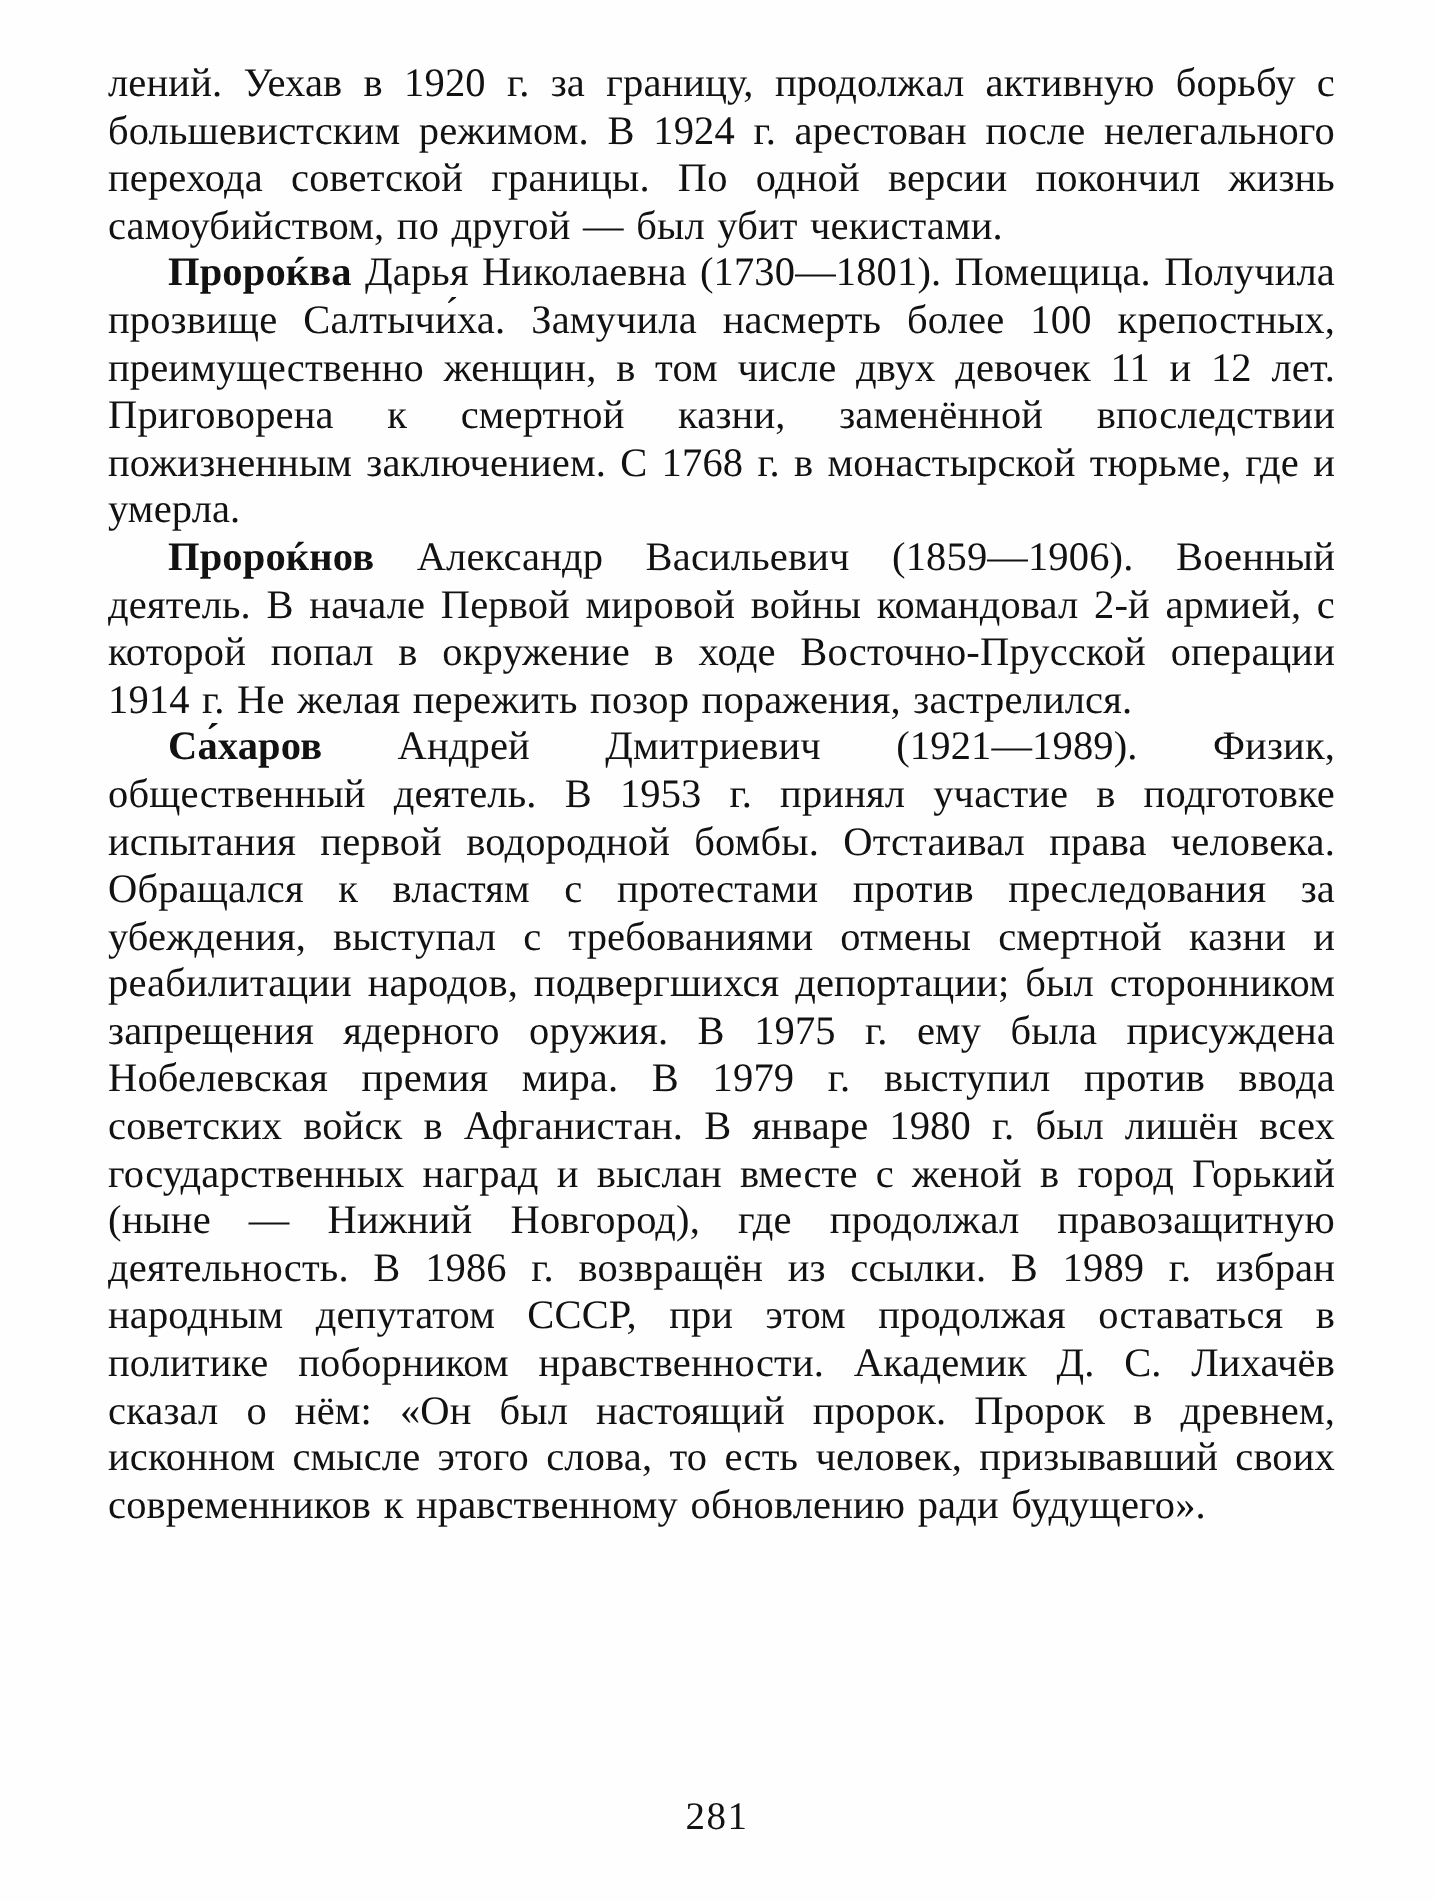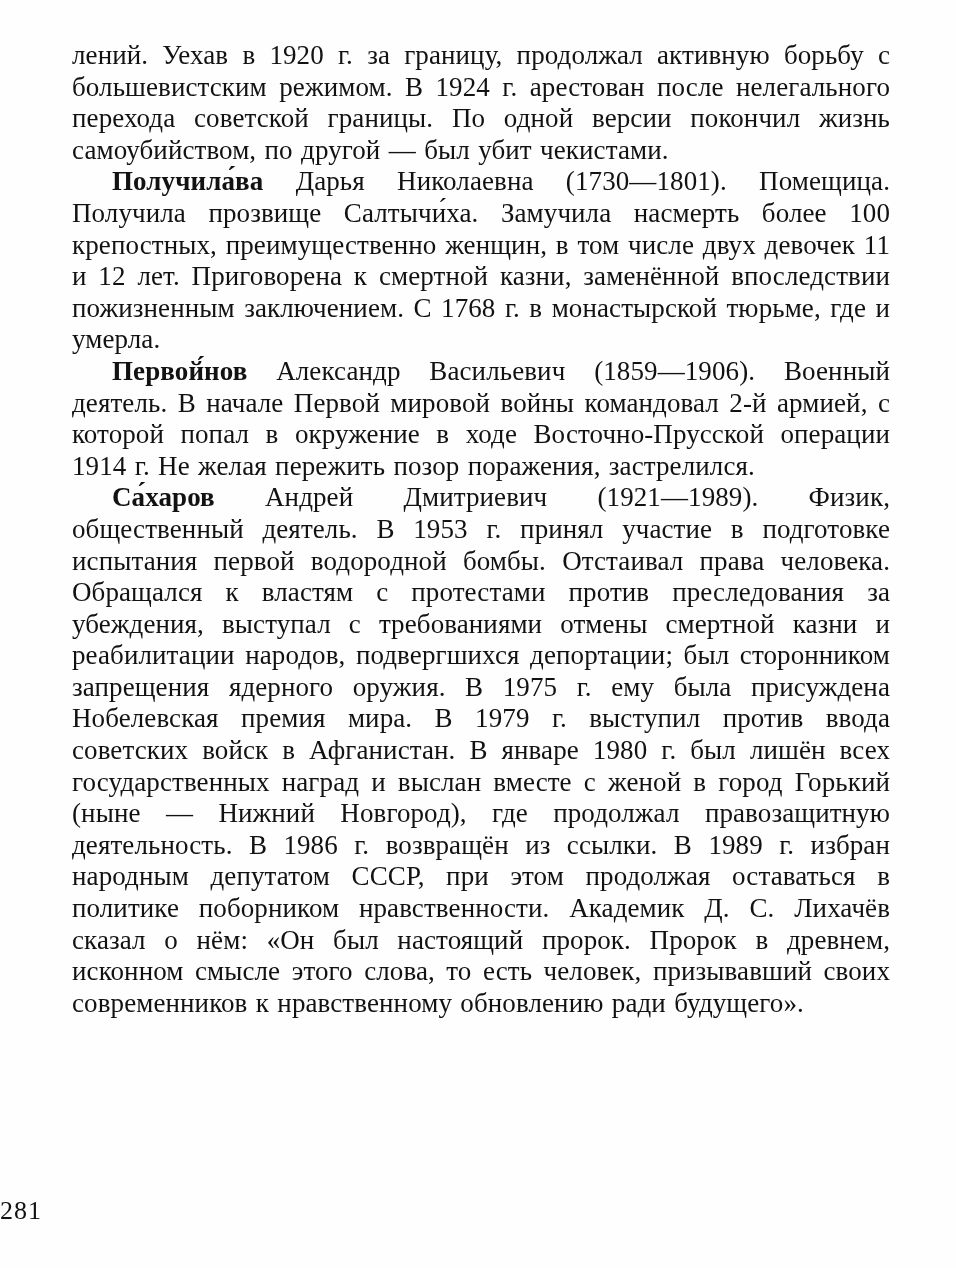--- a/index.html
+++ b/index.html
@@ -36,29 +36,29 @@
     text-indent: 0;
   }
   .page-text b.headword {
     font-weight: bold;
   }
   .page-number {
     position: absolute;
     left: 0;
     width: 100%;
     bottom: 42px;
-    text-align: left;
+    text-align: center;
     font-size: 26px;
     letter-spacing: 1px;
   }
 </style>
 </head>
 <body>
 
 <div class="page">
   <div class="page-text">
       <p class="entry no-indent"><span>лений. Уехав в 1920 г. за границу, продолжал активную борьбу с большевистским режимом. В 1924 г. арестован после нелегального перехода советской границы. По одной версии покончил жизнь самоубийством, по другой — был убит чекистами.</span></p>
-      <p class="entry"><b class="headword">Получила́ва</b><span> Дарья Николаевна (1730—1801). Помещица. Получила прозвище Салтычи́ха. Замучила насмерть более 100 крепостных, преимущественно женщин, в том числе двух девочек 11 и 12 лет. Приговорена к смертной казни, заменённой впоследствии пожизненным заключением. С 1768 г. в монастырской тюрьме, где и умерла.</span></p>
-      <p class="entry"><b class="headword">Первой́нов</b><span> Александр Васильевич (1859—1906). Военный деятель. В начале Первой мировой войны командовал 2-й армией, с которой попал в окружение в ходе Восточно-Прусской операции 1914 г. Не желая пережить позор поражения, застрелился.</span></p>
+      <p class="entry"><b class="headword">Пророќва</b><span> Дарья Николаевна (1730—1801). Помещица. Получила прозвище Салтычи́ха. Замучила насмерть более 100 крепостных, преимущественно женщин, в том числе двух девочек 11 и 12 лет. Приговорена к смертной казни, заменённой впоследствии пожизненным заключением. С 1768 г. в монастырской тюрьме, где и умерла.</span></p>
+      <p class="entry"><b class="headword">Пророќнов</b><span> Александр Васильевич (1859—1906). Военный деятель. В начале Первой мировой войны командовал 2-й армией, с которой попал в окружение в ходе Восточно-Прусской операции 1914 г. Не желая пережить позор поражения, застрелился.</span></p>
       <p class="entry"><b class="headword">Са́харов</b><span> Андрей Дмитриевич (1921—1989). Физик, общественный деятель. В 1953 г. принял участие в подготовке испытания первой водородной бомбы. Отстаивал права человека. Обращался к властям с протестами против преследования за убеждения, выступал с требованиями отмены смертной казни и реабилитации народов, подвергшихся депортации; был сторонником запрещения ядерного оружия. В 1975 г. ему была присуждена Нобелевская премия мира. В 1979 г. выступил против ввода советских войск в Афганистан. В январе 1980 г. был лишён всех государственных наград и выслан вместе с женой в город Горький (ныне — Нижний Новгород), где продолжал правозащитную деятельность. В 1986 г. возвращён из ссылки. В 1989 г. избран народным депутатом СССР, при этом продолжая оставаться в политике поборником нравственности. Академик Д. С. Лихачёв сказал о нём: «Он был настоящий пророк. Пророк в древнем, исконном смысле этого слова, то есть человек, призывавший своих современников к нравственному обновлению ради будущего».</span></p>
     </div>
   <div class="page-number">281</div>
 </div>
 
 </body></html>

